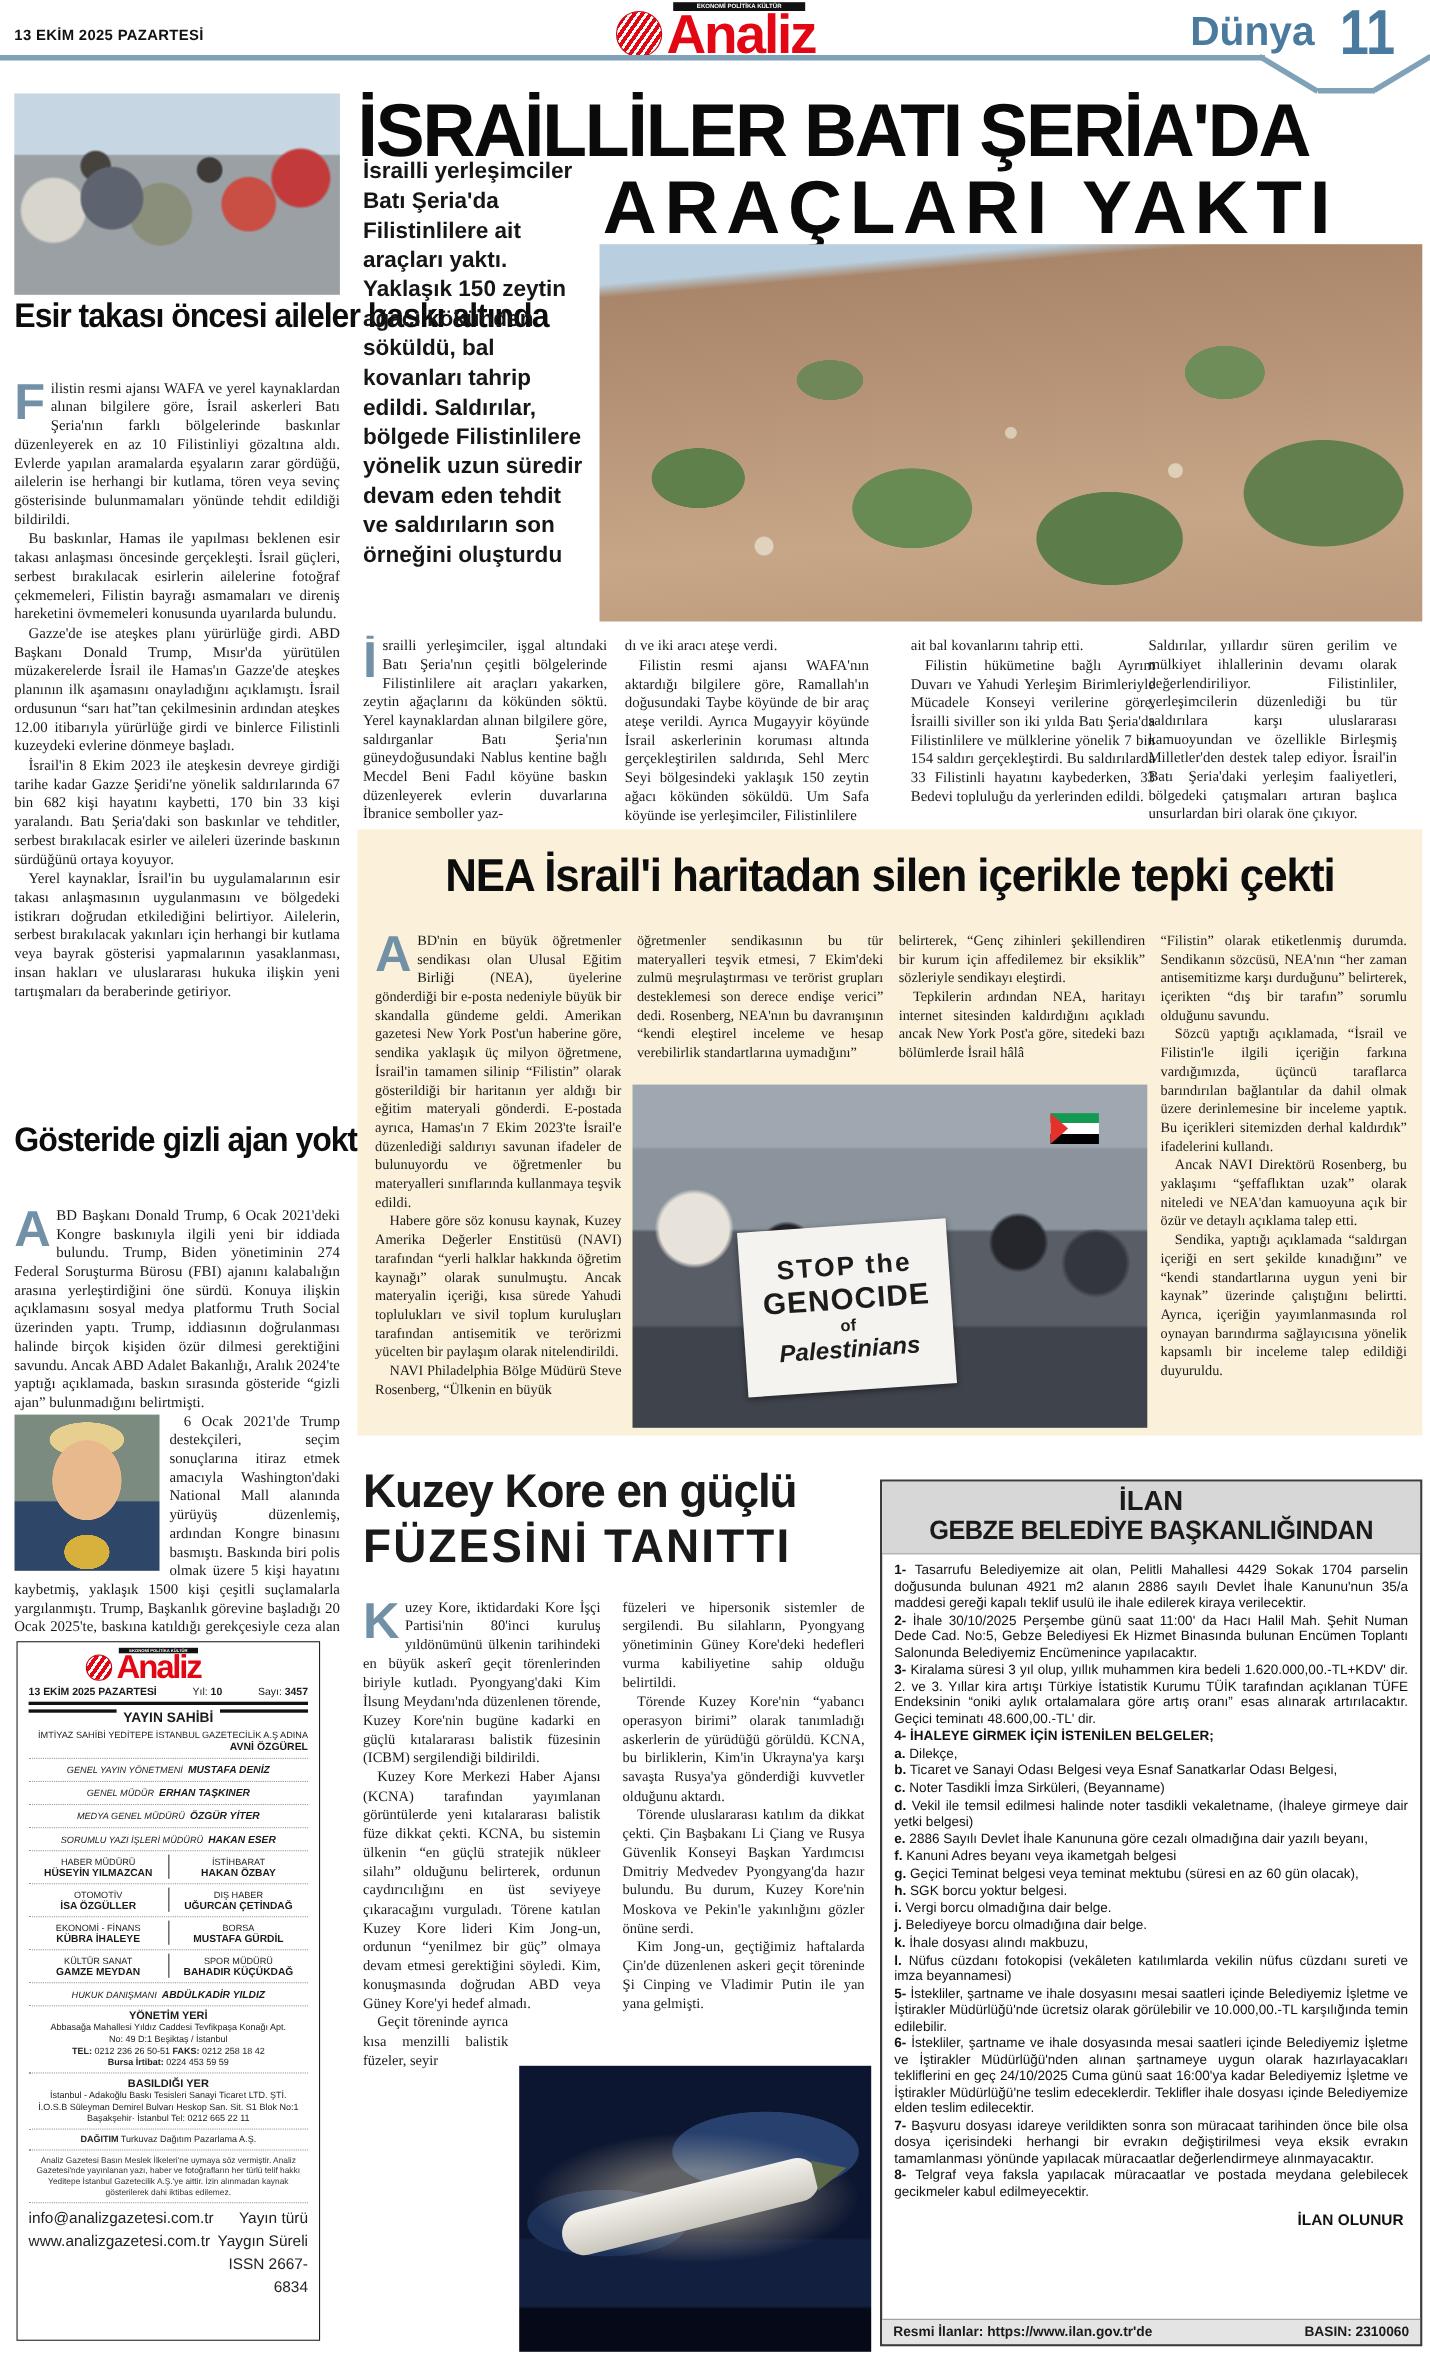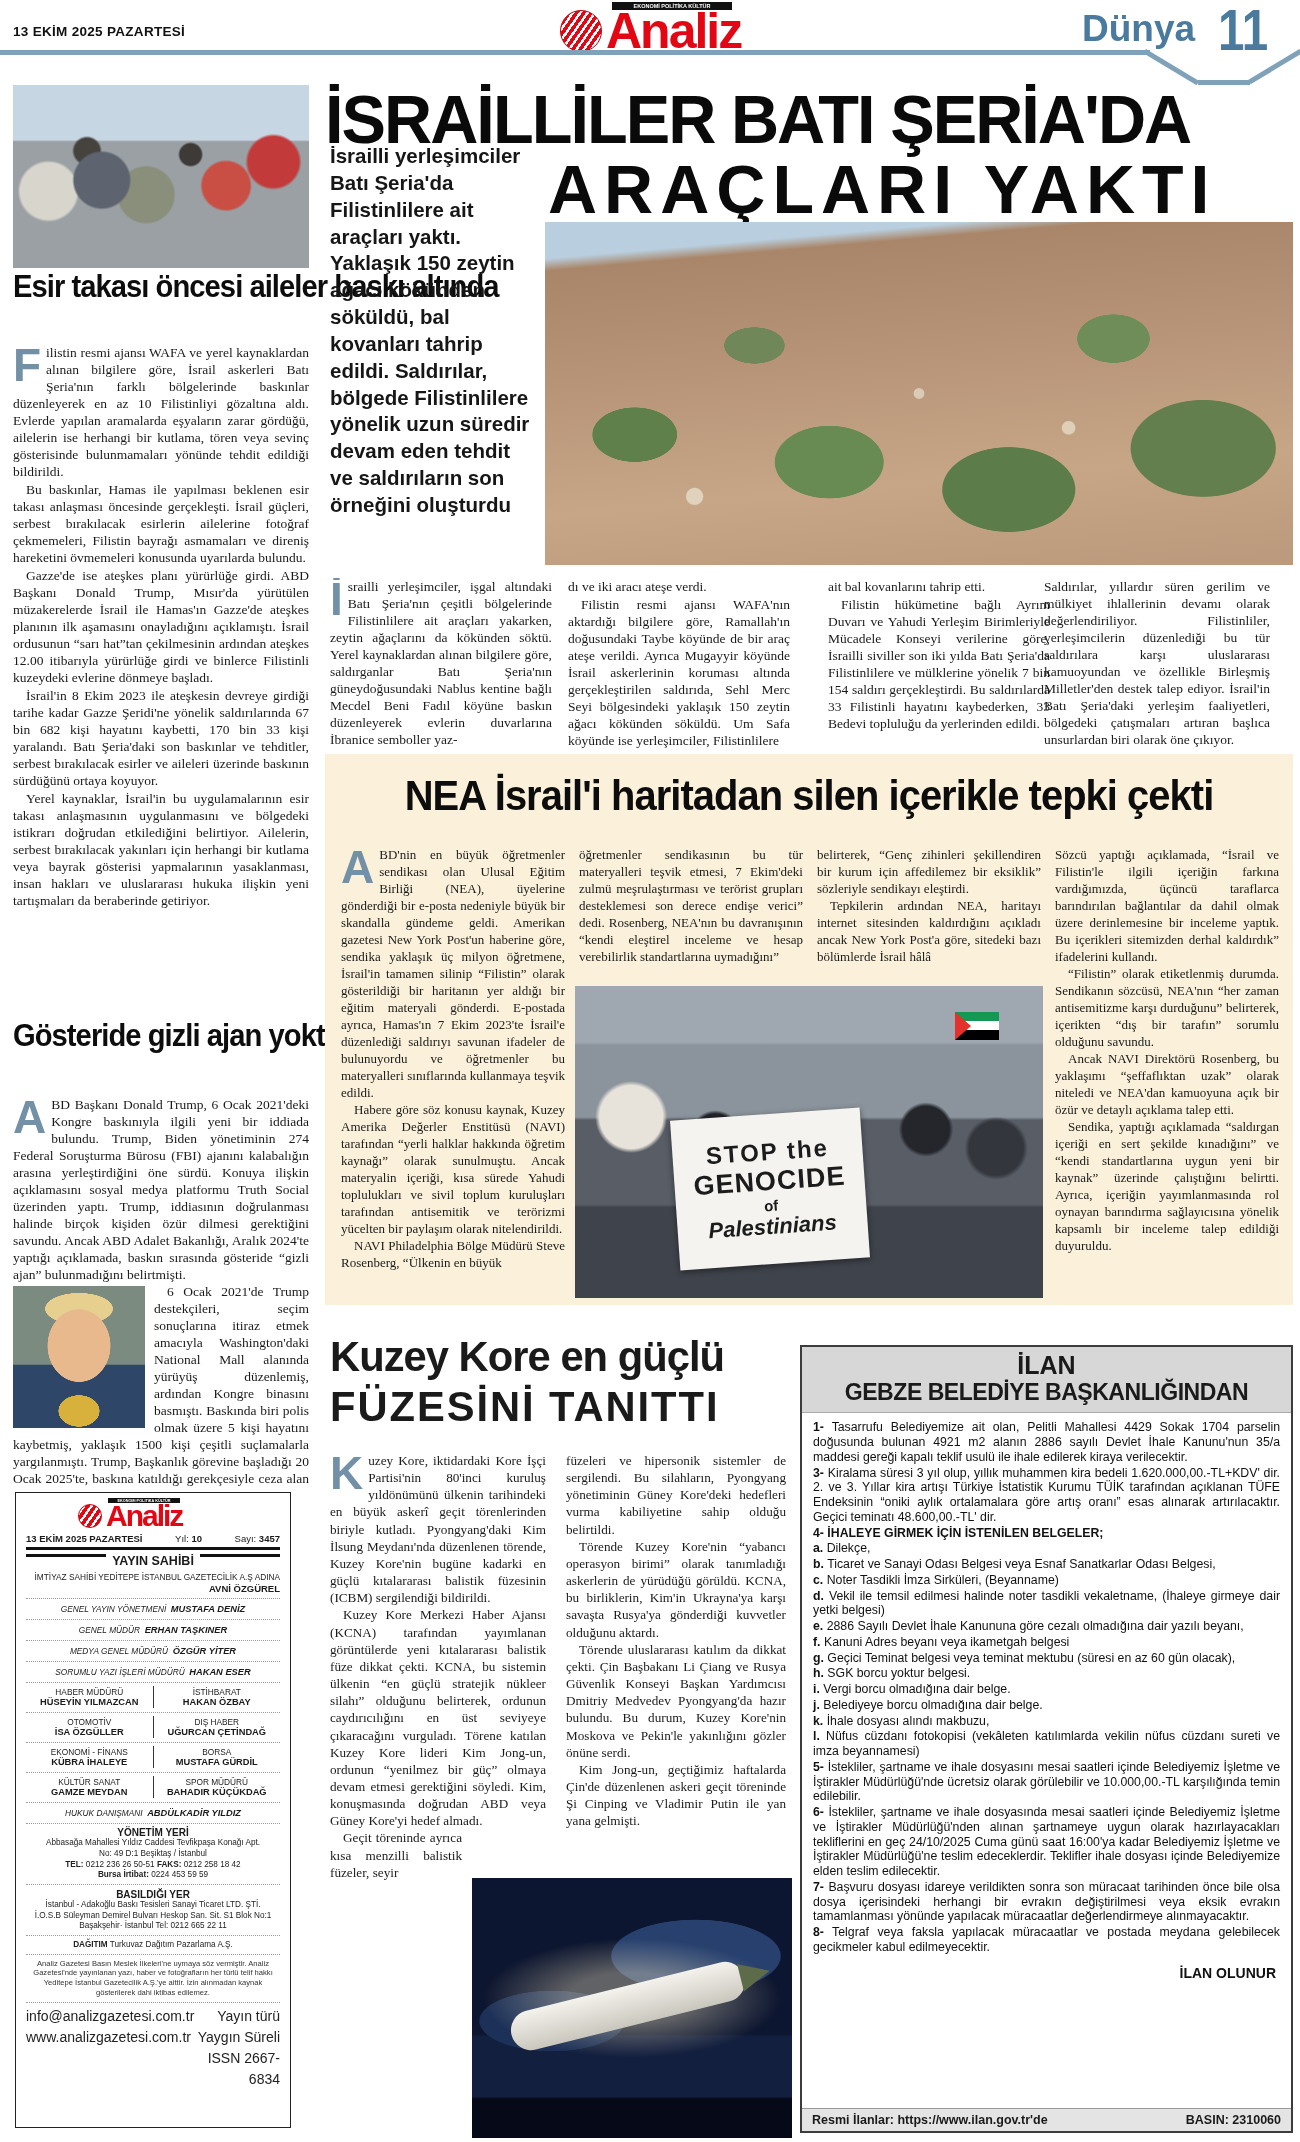--- a/index.html
+++ b/index.html
@@ -352,22 +352,22 @@
     <div class="ncol" style="left:254px;top:92px;width:224px;height:138px;">
       <p>öğretmenler sendikasının bu tür materyalleri teşvik etmesi, 7 Ekim'deki zulmü meşrulaştırması ve terörist grupları desteklemesi son derece endişe verici” dedi. Rosenberg, NEA'nın bu davranışının “kendi eleştirel inceleme ve hesap verebilirlik standartlarına uymadığını”</p>
     </div>
 
     <div class="ncol" style="left:492px;top:92px;width:224px;height:138px;">
       <p>belirterek, “Genç zihinleri şekillendiren bir kurum için affedilemez bir eksiklik” sözleriyle sendikayı eleştirdi.</p>
       <p>Tepkilerin ardından NEA, haritayı internet sitesinden kaldırdığını açıkladı ancak New York Post'a göre, sitedeki bazı bölümlerde İsrail hâlâ</p>
     </div>
 
     <div class="ncol" style="left:730px;top:92px;width:224px;height:448px;">
+      <p>“Filistin” olarak etiketlenmiş durumda. Sendikanın sözcüsü, NEA'nın “her zaman antisemitizme karşı durduğunu” belirterek, içerikten “dış bir tarafın” sorumlu olduğunu savundu.</p>
       <p>Sözcü yaptığı açıklamada, “İsrail ve Filistin'le ilgili içeriğin farkına vardığımızda, üçüncü taraflarca barındırılan bağlantılar da dahil olmak üzere derinlemesine bir inceleme yaptık. Bu içerikleri sitemizden derhal kaldırdık” ifadelerini kullandı.</p>
-      <p>“Filistin” olarak etiketlenmiş durumda. Sendikanın sözcüsü, NEA'nın “her zaman antisemitizme karşı durduğunu” belirterek, içerikten “dış bir tarafın” sorumlu olduğunu savundu.</p>
       <p>Ancak NAVI Direktörü Rosenberg, bu yaklaşımı “şeffaflıktan uzak” olarak niteledi ve NEA'dan kamuoyuna açık bir özür ve detaylı açıklama talep etti.</p>
       <p>Sendika, yaptığı açıklamada “saldırgan içeriği en sert şekilde kınadığını” ve “kendi standartlarına uygun yeni bir kaynak” üzerinde çalıştığını belirtti. Ayrıca, içeriğin yayımlanmasında rol oynayan barındırma sağlayıcısına yönelik kapsamlı bir inceleme talep edildiği duyuruldu.</p>
     </div>
 
     <div class="photo photo-protest" style="position:absolute;left:250px;top:232px;width:468px;height:312px;">
       <div class="flag"></div>
       <div class="protest-sign">
         <div class="s1">STOP the</div>
         <div class="s2">GENOCIDE</div>
         <div class="s3">of</div>
@@ -396,20 +396,21 @@
     <div class="missile"></div>
   </div>
 
   <div class="abs ilan">
     <div class="ilan-head">
       <div class="t1">İLAN</div>
       <div class="t2">GEBZE BELEDİYE BAŞKANLIĞINDAN</div>
     </div>
     <div class="ilan-body">
       <p><span class="num">1-</span> <span>Tasarrufu Belediyemize ait olan, Pelitli Mahallesi 4429 Sokak  1704 parselin doğusunda  bulunan 4921 m2 alanın 2886 sayılı Devlet İhale Kanunu'nun 35/a maddesi gereği kapalı teklif usulü ile ihale edilerek kiraya verilecektir.</span></p>
+      <p><span class="num">2-</span> <span>İhale 30/10/2025 Perşembe günü saat 11:00' da Hacı Halil Mah. Şehit Numan Dede Cad. No:5, Gebze Belediyesi Ek Hizmet Binasında bulunan Encümen Toplantı Salonunda Belediyemiz Encümenince yapılacaktır.</span></p>
       <p><span class="num">3-</span> <span>Kiralama süresi 3 yıl olup, yıllık muhammen kira bedeli 1.620.000,00.-TL+KDV' dir. 2. ve 3. Yıllar kira artışı Türkiye İstatistik Kurumu TÜİK tarafından açıklanan TÜFE Endeksinin “oniki aylık ortalamalara göre artış oranı” esas alınarak artırılacaktır. Geçici teminatı 48.600,00.-TL' dir.</span></p>
       <p><span class="num">4-</span> <span class="num">İHALEYE GİRMEK İÇİN İSTENİLEN BELGELER;</span></p>
       <p><span class="num">a.</span> <span>Dilekçe,</span></p>
       <p><span class="num">b.</span> <span>Ticaret ve Sanayi Odası Belgesi veya Esnaf Sanatkarlar Odası Belgesi,</span></p>
       <p><span class="num">c.</span> <span>Noter Tasdikli İmza Sirküleri, (Beyanname)</span></p>
       <p><span class="num">d.</span> <span>Vekil ile temsil edilmesi halinde noter tasdikli vekaletname, (İhaleye girmeye dair yetki belgesi)</span></p>
       <p><span class="num">e.</span> <span>2886 Sayılı Devlet İhale Kanununa göre cezalı olmadığına dair yazılı beyanı,</span></p>
       <p><span class="num">f.</span> <span>Kanuni Adres beyanı veya ikametgah belgesi</span></p>
       <p><span class="num">g.</span> <span>Geçici Teminat belgesi veya teminat mektubu (süresi en az 60 gün olacak),</span></p>
       <p><span class="num">h.</span> <span>SGK borcu yoktur belgesi.</span></p>

